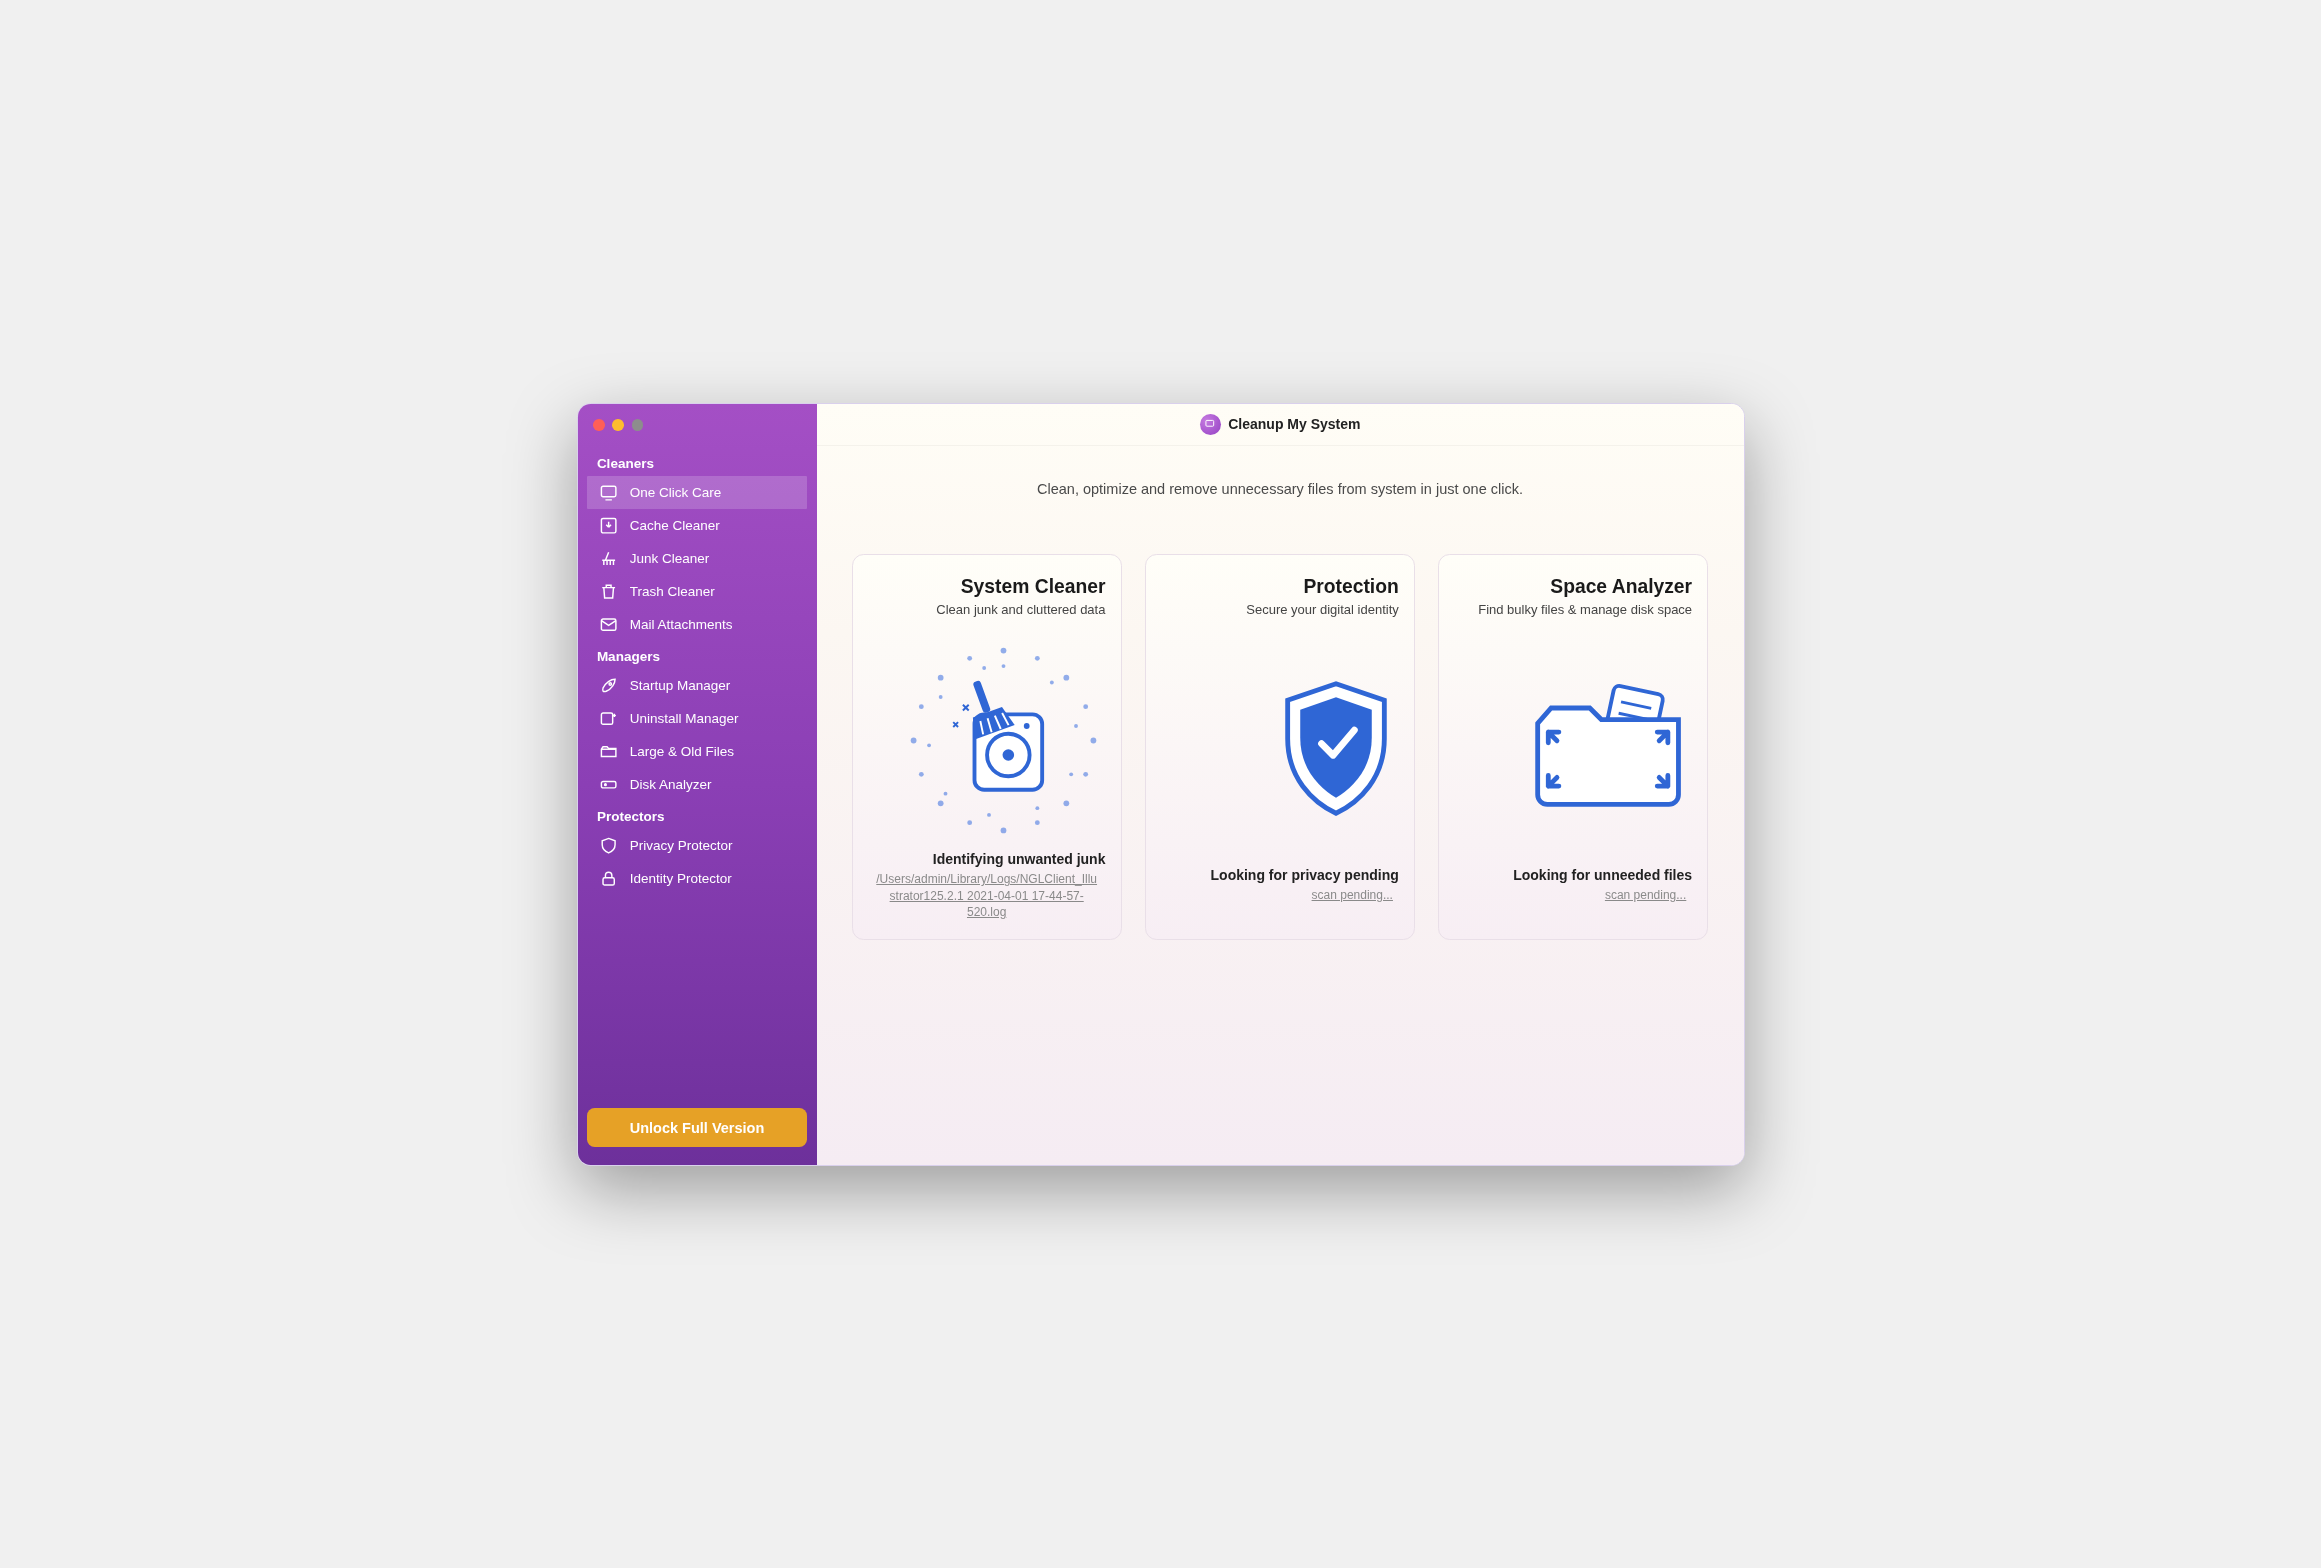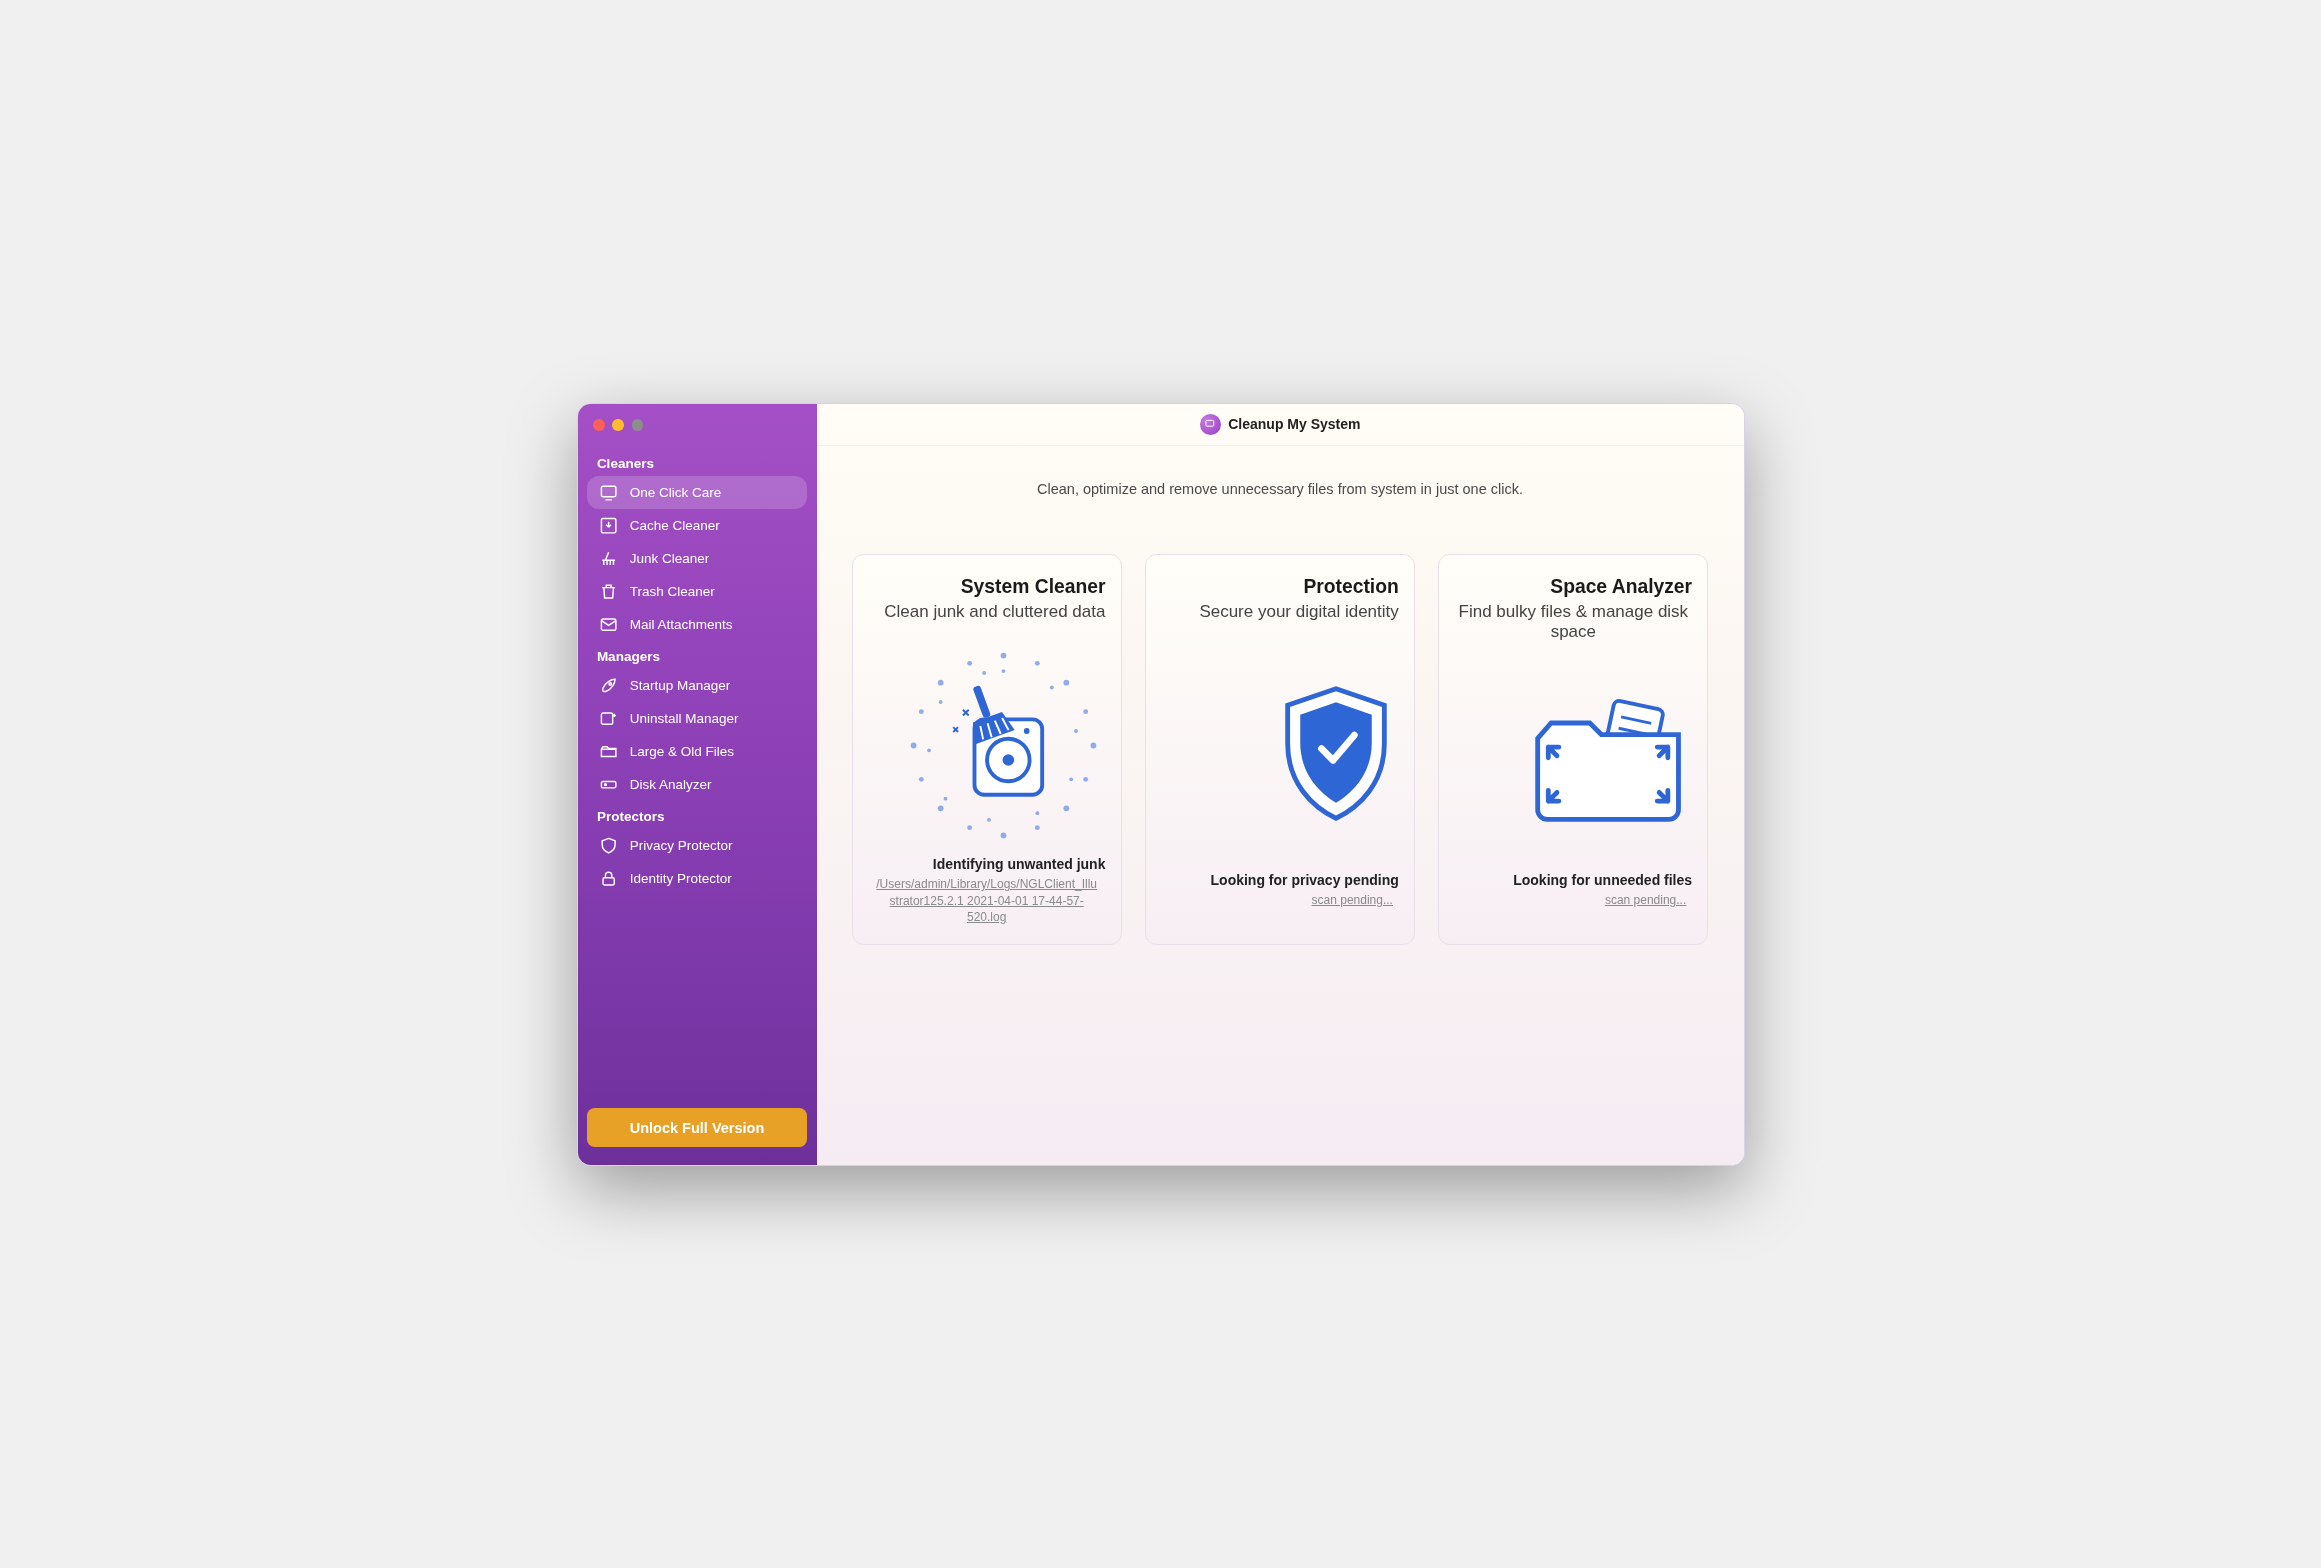--- a/index.html
+++ b/index.html
@@ -43,21 +43,21 @@
   .section-title {
     font-size: 13.5px;
     font-weight: 700;
     padding: 7.7px 9.7px 5.8px 9.7px;
   }
   .nav-item {
     display: flex;
     align-items: center;
     gap: 11.6px;
     padding: 6.8px 11.6px;
-    border-radius: 12px;
+    border-radius: 1px;
     font-size: 13.5px;
     font-weight: 500;
     cursor: pointer;
     color: #fff;
   }
   .nav-item.active {
     background: rgba(255,255,255,0.18);
   }
   .nav-item .icon {
     width: 19.3px; height: 19.3px;
@@ -136,21 +136,21 @@
     min-height: 386px;
     align-items: flex-end;
   }
   .card h2 {
     font-size: 19.3px;
     font-weight: 800;
     color: #1a1a1a;
     margin-bottom: 3.9px;
   }
   .card .subtitle {
-    font-size: 17px;
+    font-size: 13px;
     color: #444;
     margin-bottom: 12px;
   }
   .card .graphic {
     flex: 1;
     display: flex;
     align-items: center;
     justify-content: center;
     padding: 9.7px 0;
     min-height: 193px;

